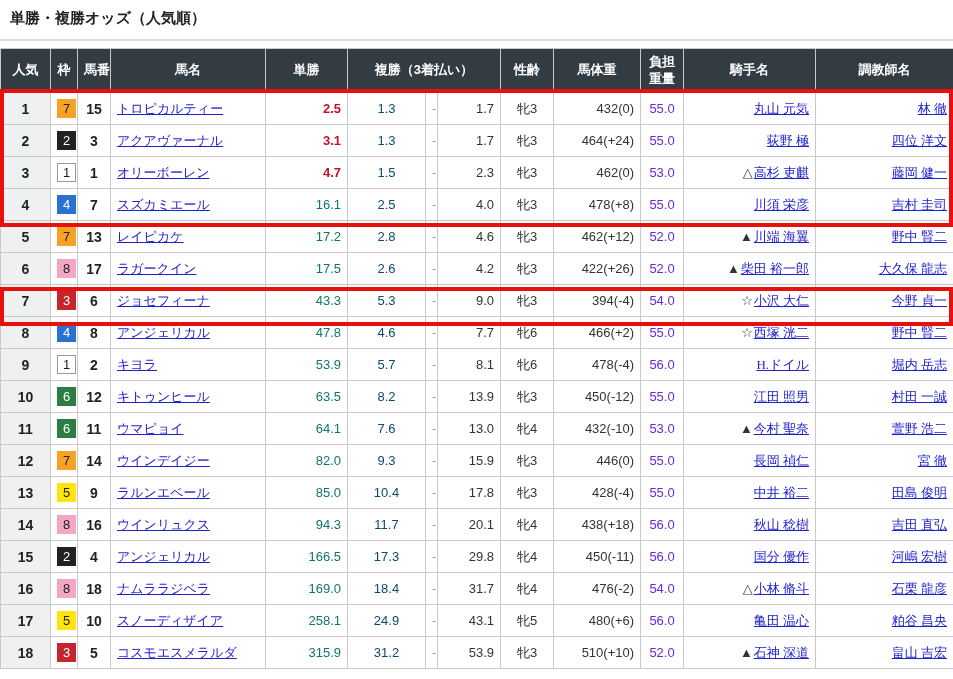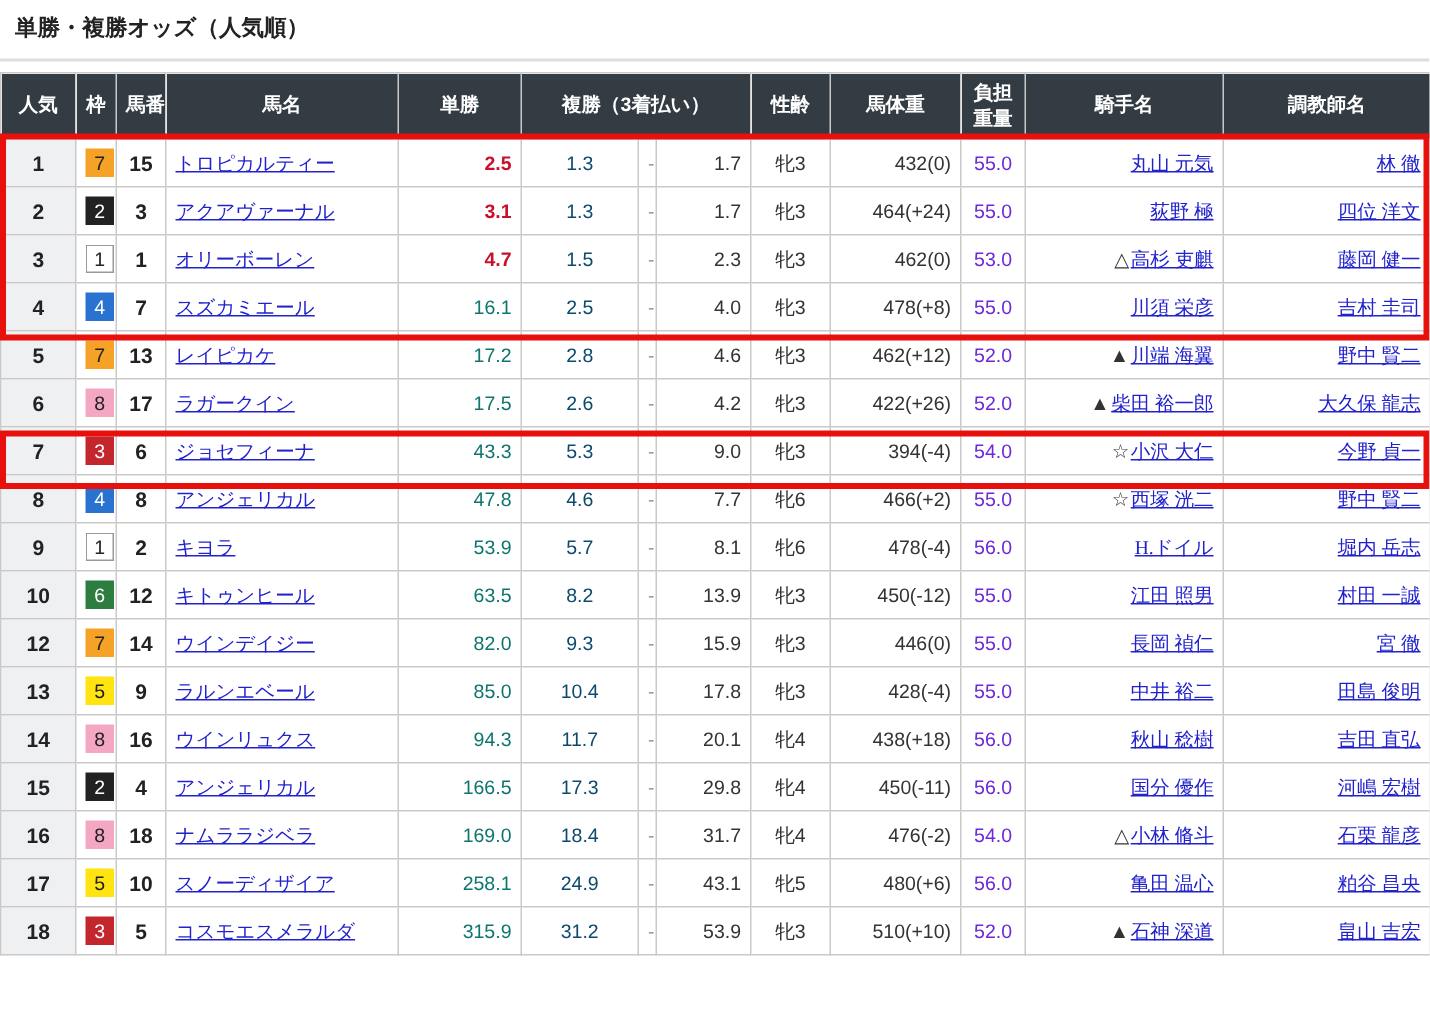--- a/index.html
+++ b/index.html
@@ -330,20 +330,43 @@
     <td class="c-weight">450(-12)</td>
     <td class="c-impost">55.0</td>
     <td class="c-jockey">
       <span class="jk-prefix"></span><a class="cell-link">江田 照男</a>
     </td>
     <td class="c-trainer">
       <a class="cell-link">村田 一誠</a>
     </td>
   </tr>
         <tr>
+    <td class="c-rank">11</td>
+    <td class="c-frame">
+      <span class="frame-badge" style="background: rgb(44, 125, 63); color: rgb(255, 255, 255);">6</span>
+    </td>
+    <td class="c-uma">11</td>
+    <td class="c-name">
+      <a class="cell-link">ウマピョイ</a>
+    </td>
+    <td class="c-win">64.1</td>
+    <td class="c-plow">7.6</td>
+    <td class="c-pdash">-</td>
+    <td class="c-phigh">13.0</td>
+    <td class="c-sex">牝4</td>
+    <td class="c-weight">432(-10)</td>
+    <td class="c-impost">53.0</td>
+    <td class="c-jockey">
+      <span class="jk-prefix">▲</span><a class="cell-link">今村 聖奈</a>
+    </td>
+    <td class="c-trainer">
+      <a class="cell-link">萱野 浩二</a>
+    </td>
+  </tr>
+        <tr>
     <td class="c-rank">12</td>
     <td class="c-frame">
       <span class="frame-badge" style="background: rgb(245, 162, 38); color: rgb(34, 34, 34);">7</span>
     </td>
     <td class="c-uma">14</td>
     <td class="c-name">
       <a class="cell-link">ウインデイジー</a>
     </td>
     <td class="c-win">82.0</td>
     <td class="c-plow">9.3</td>

